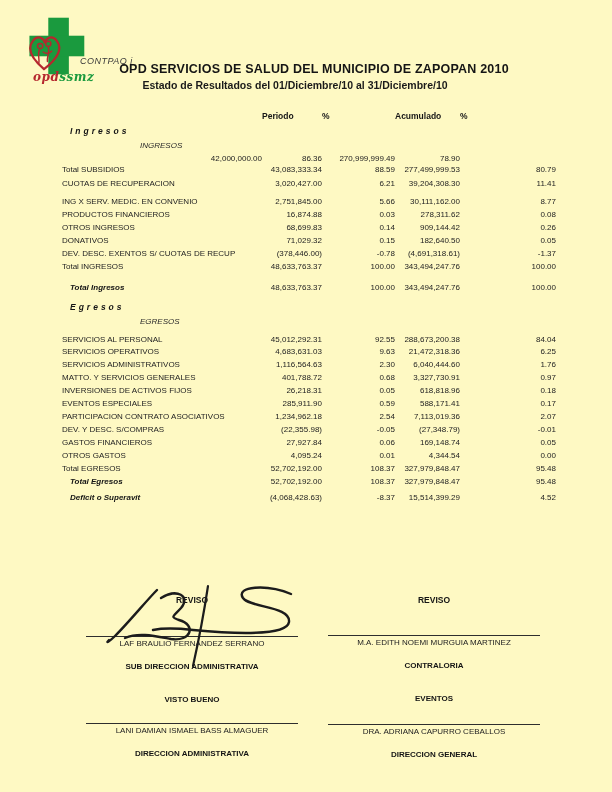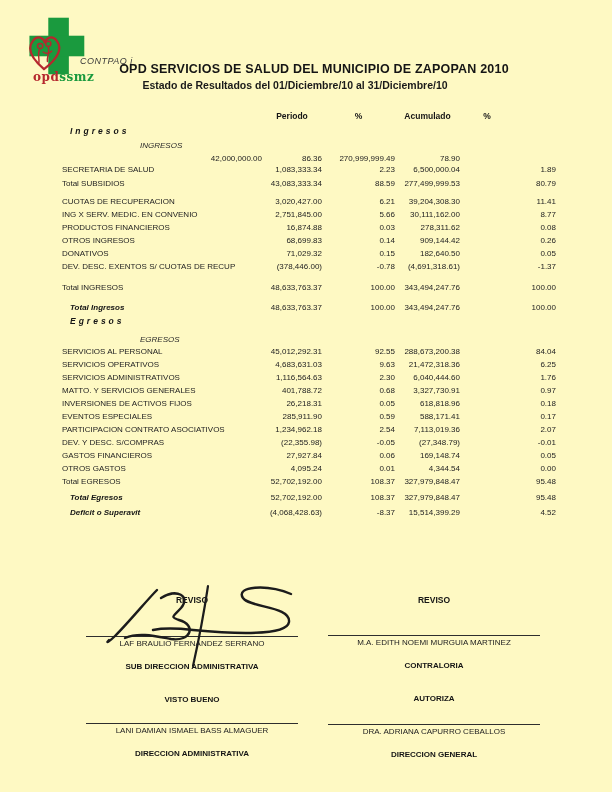--- a/index.html
+++ b/index.html
@@ -4,34 +4,34 @@
 <style>
   html,body{margin:0;padding:0;background:#e8e8e8;}
   .page{
     position:relative;width:612px;height:792px;background:#fef9c3;
     font-family:"Liberation Sans","DejaVu Sans",sans-serif;color:#1f1f1f;
     overflow:hidden;margin:0 auto;
   }
   
   .logo{position:absolute;left:26px;top:16px;width:60px;height:60px;}
   .contpaq{position:absolute;left:80px;top:56px;font-size:9px;font-style:italic;color:#3a3a3a;letter-spacing:.5px;}
-  .opdssmz{position:absolute;left:33px;top:70px;font-size:12px;font-weight:bold;
+  .opdssmz{position:absolute;left:33px;top:70px;font-size:12px;font-style:italic;font-weight:bold;
            font-family:"DejaVu Serif","Liberation Serif",serif;letter-spacing:.5px;}
   .opdssmz .opd{color:#b5282e;}
   .opdssmz .ssmz{color:#1a9a3e;}
   
   .doc-title{position:absolute;left:0;top:62px;width:628px;text-align:center;
              font-size:12.5px;font-weight:bold;color:#151515;letter-spacing:.2px;}
   .doc-subtitle{position:absolute;left:0;top:79px;width:590px;text-align:center;
              font-size:10.5px;font-weight:bold;color:#1a1a1a;}
   
   .table{position:absolute;left:62px;top:111px;width:494px;}
   .thead,.row{display:grid;grid-template-columns:200px 60px 73px 65px 96px;}
   .thead{font-size:8.5px;font-weight:bold;color:#161616;}
-  .thead .h{text-align:center;}
+  .thead .h{}
   .thead .h-pct2{padding-right:42px;}
   .row{font-size:8px;line-height:11px;color:#232323;}
   .cell.num{text-align:right;white-space:nowrap;}
   .cell.label{white-space:nowrap;}
   #rows{margin-top:5px;}
   #rows .row{margin-top:2px;}
   #rows .row:nth-child(1){margin-top:4px;}
   #rows .row:nth-child(2){margin-top:3px;}
   #rows .row:nth-child(4){margin-top:0;}
   #rows .row:nth-child(5){margin-top:3px;}
@@ -104,27 +104,20 @@
       <div class="cell num"></div>
       <div class="cell num"></div>
       <div class="cell num"></div>
     </div>
         <div class="row s-item">
       <div class="cell num">42,000,000.00</div>
       <div class="cell num">86.36</div>
       <div class="cell num">270,999,999.49</div>
       <div class="cell num">78.90</div>
     </div>
-        <div class="row s-item">
-      <div class="cell label">SECRETARIA DE SALUD</div>
-      <div class="cell num">1,083,333.34</div>
-      <div class="cell num">2.23</div>
-      <div class="cell num">6,500,000.04</div>
-      <div class="cell num">1.89</div>
-    </div>
         <div class="row s-total">
       <div class="cell label">Total SUBSIDIOS</div>
       <div class="cell num">43,083,333.34</div>
       <div class="cell num">88.59</div>
       <div class="cell num">277,499,999.53</div>
       <div class="cell num">80.79</div>
     </div>
         <div class="row s-item">
       <div class="cell label">CUOTAS DE RECUPERACION</div>
       <div class="cell num">3,020,427.00</div>
@@ -298,21 +291,21 @@
     <div class="sig-line2"></div>
     <div class="sig-name">LANI DAMIAN ISMAEL BASS ALMAGUER</div>
     <div class="sig-title">DIRECCION ADMINISTRATIVA</div>
   </div>
 
   <div class="sig-col sig-right">
     <div class="sig-reviso">REVISO</div>
     <div class="sig-line"></div>
     <div class="sig-name">M.A. EDITH NOEMI MURGUIA MARTINEZ</div>
     <div class="sig-title">CONTRALORIA</div>
-    <div class="sig-approve">AUTORIZA</div>
+    <div class="sig-approve">EVENTOS</div>
     <div class="sig-line2"></div>
     <div class="sig-name">DRA. ADRIANA CAPURRO CEBALLOS</div>
     <div class="sig-title">DIRECCION GENERAL</div>
   </div>
 
   <svg class="signature-svg" width="215" height="85" viewBox="0 0 215 85">
     <g stroke="#1c1c1c" fill="none" stroke-linecap="round">
       <path d="M62 6 C 52 16, 34 38, 20 52 C 14 58, 10 60, 14 56" stroke-width="2.4"></path>
       <path d="M66 14 C 82 4, 96 12, 86 24 C 79 32, 74 33, 84 36 C 102 41, 96 58, 76 55 C 60 52, 44 48, 30 54" stroke-width="2.4"></path>
       <path d="M113 2 C 110 22, 104 55, 98 82" stroke-width="2.2"></path>

